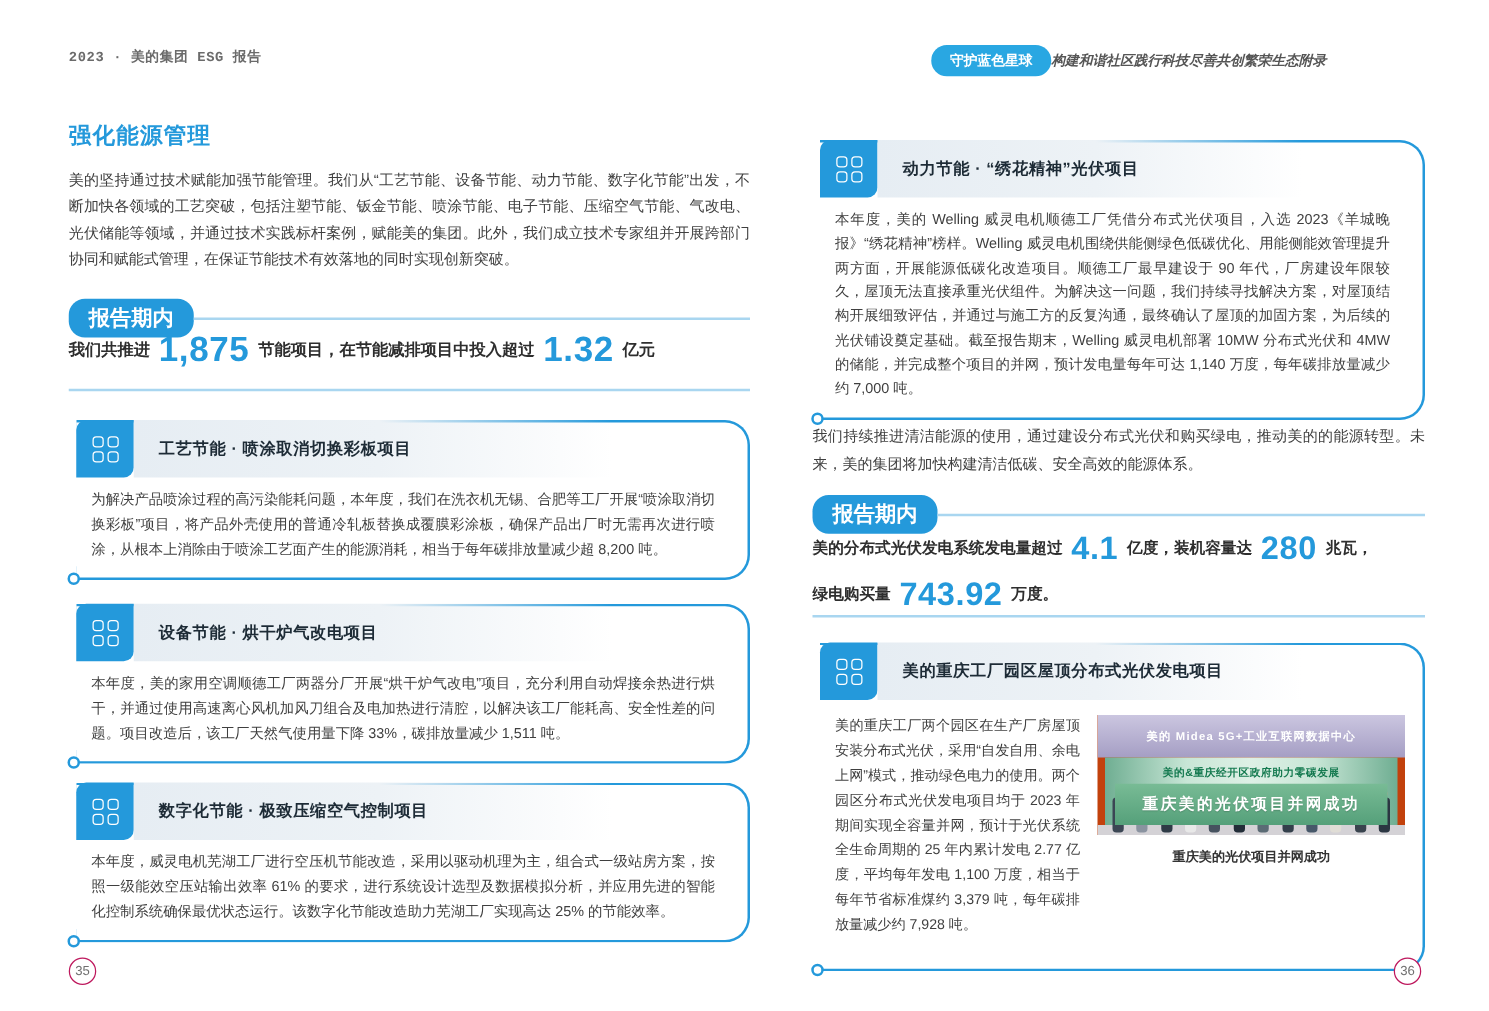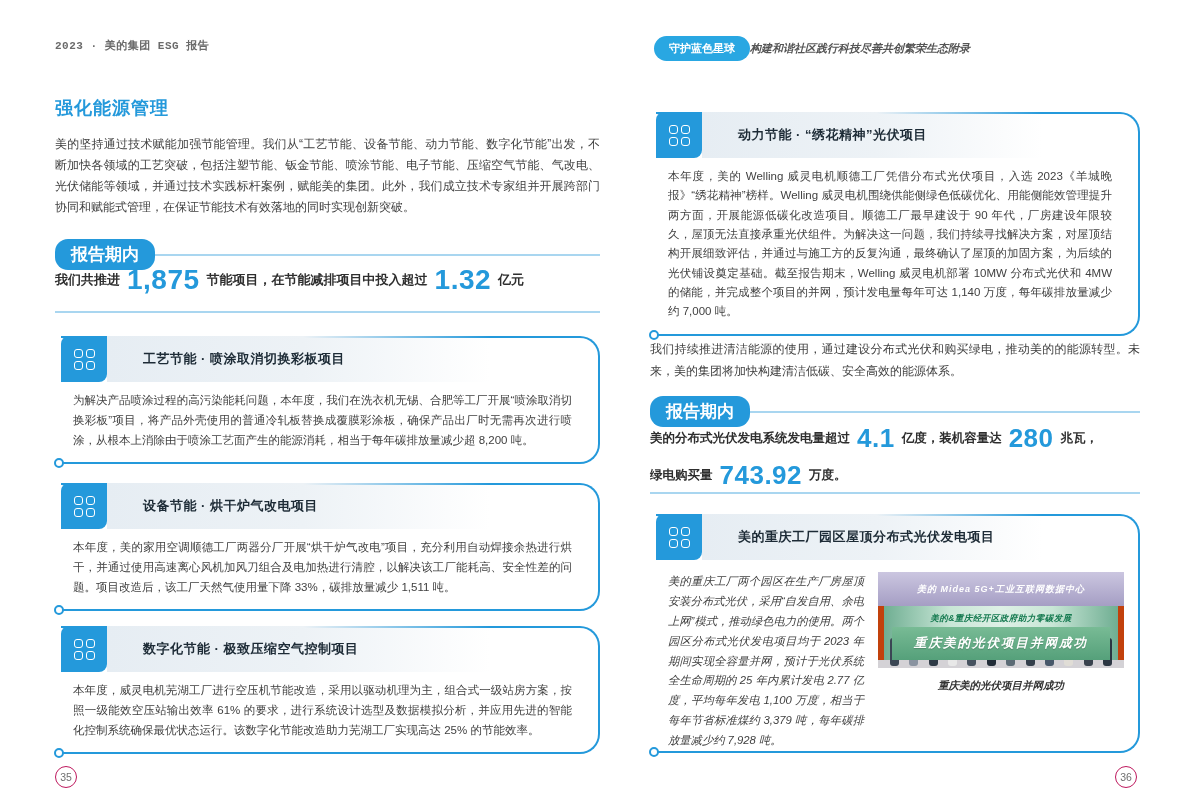--- a/index.html
+++ b/index.html
@@ -41,40 +41,40 @@
     background:#fff;border:2px solid var(--accent);border-radius:50%;
   }
   .card-head{display:flex;margin-top:-2px;}
   .card-icon{
     flex:none;width:46px;height:46px;background:var(--accent);
     border-radius:8px 0 8px 0;display:flex;align-items:center;justify-content:center;
   }
   .grid-icon{display:grid;grid-template-columns:repeat(2,9px);grid-gap:3px;}
   .grid-icon i{display:block;width:9px;height:9px;border:1.5px solid #fff;border-radius:3px;}
   .card-titlebar{
-    flex:1;height:46px;display:flex;align-items:center;padding-left:36px;
+    flex:1;height:46px;display:flex;align-items:center;padding-left:20px;
     background:linear-gradient(90deg,#e6edf3 0%,#edf2f6 40%,rgba(255,255,255,0) 78%);
     font-size:13px;font-weight:bold;color:#1d2b36;letter-spacing:.5px;
   }
   .card-body{
     padding:9px 26px 12px 12px;font-size:11.5px;line-height:1.72;
     text-align:justify;color:var(--body);
   }
 
   
-  .nav{position:absolute;top:36px;left:4px;right:0;display:flex;align-items:center;justify-content:flex-start;}
+  .nav{position:absolute;top:36px;left:16px;right:0;display:flex;align-items:center;justify-content:center;}
   .nav-pill{background:#29a7e2;color:#fff;font-size:11px;font-weight:bold;padding:5px 15px;border-radius:14px;}
   .nav-item{font-size:11px;font-weight:bold;color:#555;font-style:italic;}
 
   .rp-para{position:absolute;left:0;width:490px;font-size:12px;line-height:1.85;text-align:justify;color:var(--body);}
   .rp .stat-line{font-size:12.5px;}
   .rp .stat-line .big{font-size:26px;}
 
   
-  .cardB-content{display:flex;gap:14px;padding:12px 14px 0 12px;font-style:italic;}
+  .cardB-content{display:flex;gap:14px;padding:12px 14px 24px 12px;}
   .cardB-text{width:206px;font-size:11.3px;line-height:1.76;text-align:justify;color:var(--body);}
   .cardB-media{flex:1;}
 
   .photo{position:relative;width:246px;height:96px;overflow:hidden;background:#c2410c;}
   .ph-top{
     position:absolute;top:0;left:0;right:0;height:34px;
     background:linear-gradient(180deg,#cbc6e0,#a59ec4);
     display:flex;align-items:center;justify-content:center;
     color:#fff;font-size:9px;font-weight:bold;letter-spacing:1px;white-space:nowrap;
   }

